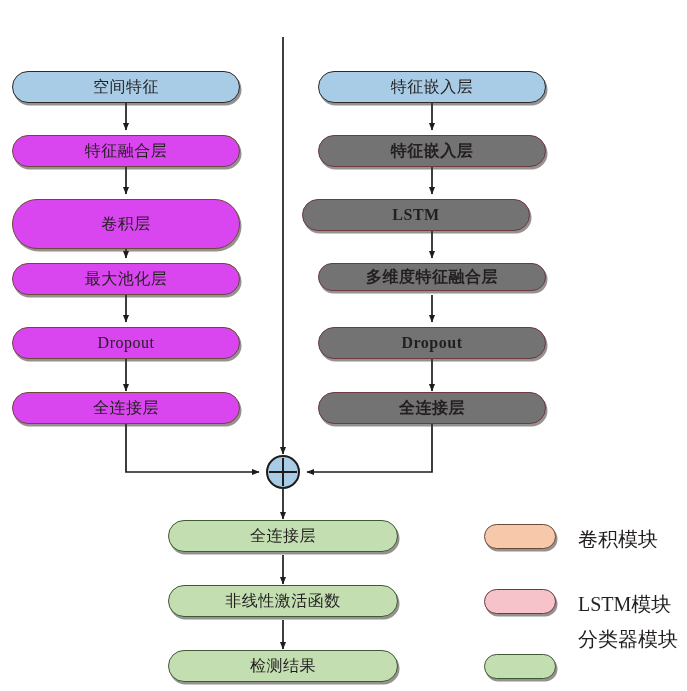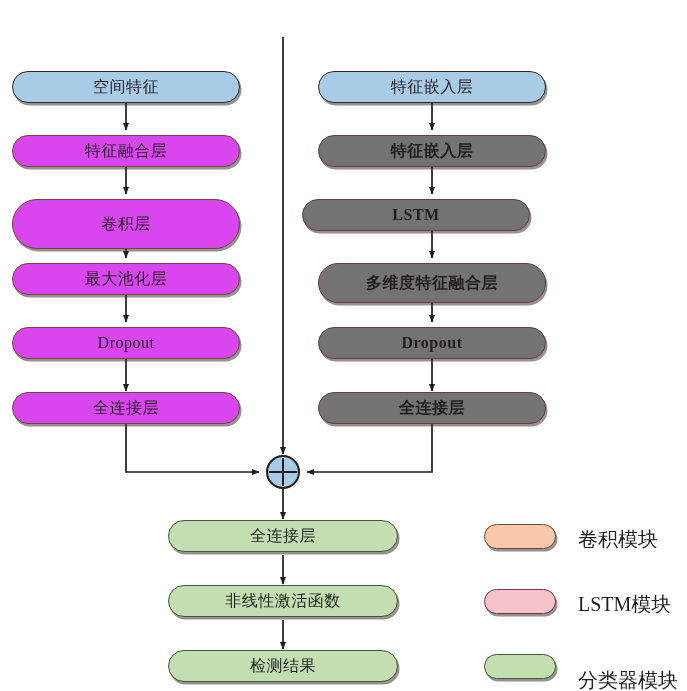--- a/index.html
+++ b/index.html
@@ -152,21 +152,21 @@
 
   <div class="node blue" style="left:318px; top:71px; width:228px; height:32px;">
     <span>特征嵌入层</span>
   </div>
   <div class="node pink" style="left:318px; top:135px; width:228px; height:32px;">
     <span>特征嵌入层</span>
   </div>
   <div class="node pink" style="left:302px; top:199px; width:228px; height:32px;">
     <span>LSTM</span>
   </div>
-  <div class="node pink" style="left:318px; top:263px; width:228px; height:40px;">
+  <div class="node pink" style="left:318px; top:263px; width:228px; height:28px;">
     <span>多维度特征融合层</span>
   </div>
   <div class="node pink" style="left:318px; top:327px; width:228px; height:32px;">
     <span>Dropout</span>
   </div>
   <div class="node pink" style="left:318px; top:392px; width:228px; height:32px;">
     <span>全连接层</span>
   </div>
 
   <div class="merge" style="left:266px; top:455px;"></div>
@@ -181,15 +181,15 @@
     <span>非线性激活函数</span>
   </div>
 
   <div class="legend-swatch orange" style="left:484px; top:524px; width:72px; height:25px;"></div>
   <div class="legend-label" style="left:578px; top:529px;">卷积模块</div>
 
   <div class="legend-swatch pink" style="left:484px; top:589px; width:72px; height:25px;"></div>
   <div class="legend-label" style="left:578px; top:594px;">LSTM模块</div>
 
   <div class="legend-swatch green" style="left:484px; top:654px; width:72px; height:25px;"></div>
-  <div class="legend-label" style="left:578px; top:629px;margin-top:41px;">分类器模块</div>
+  <div class="legend-label" style="left:578px; top:629px;">分类器模块</div>
 
 </div>
 
 </body></html>

